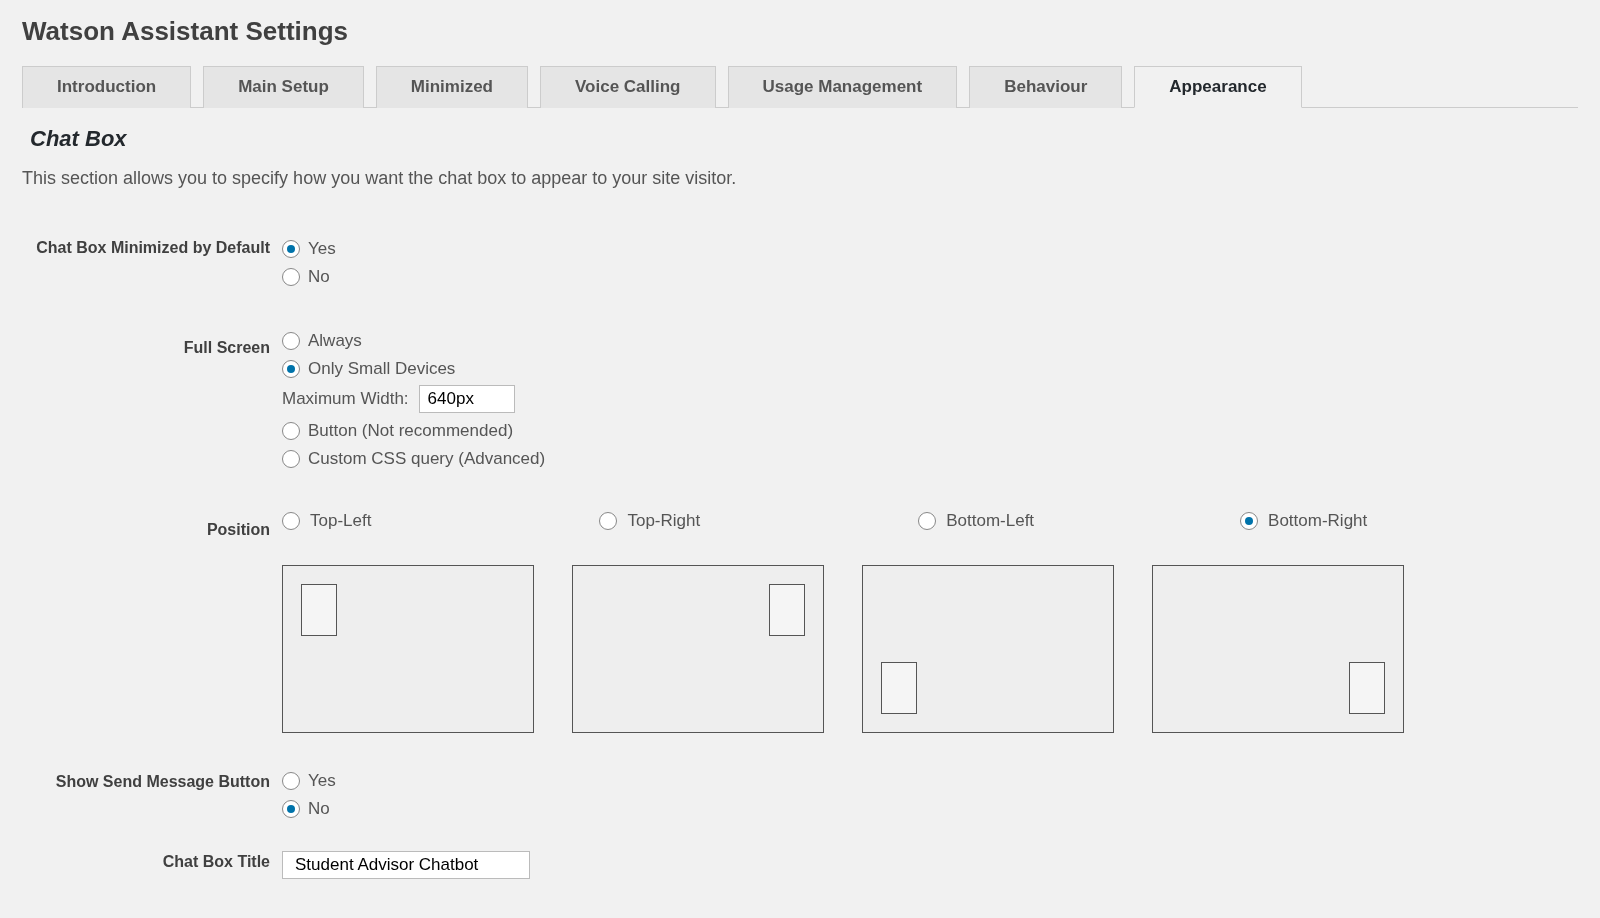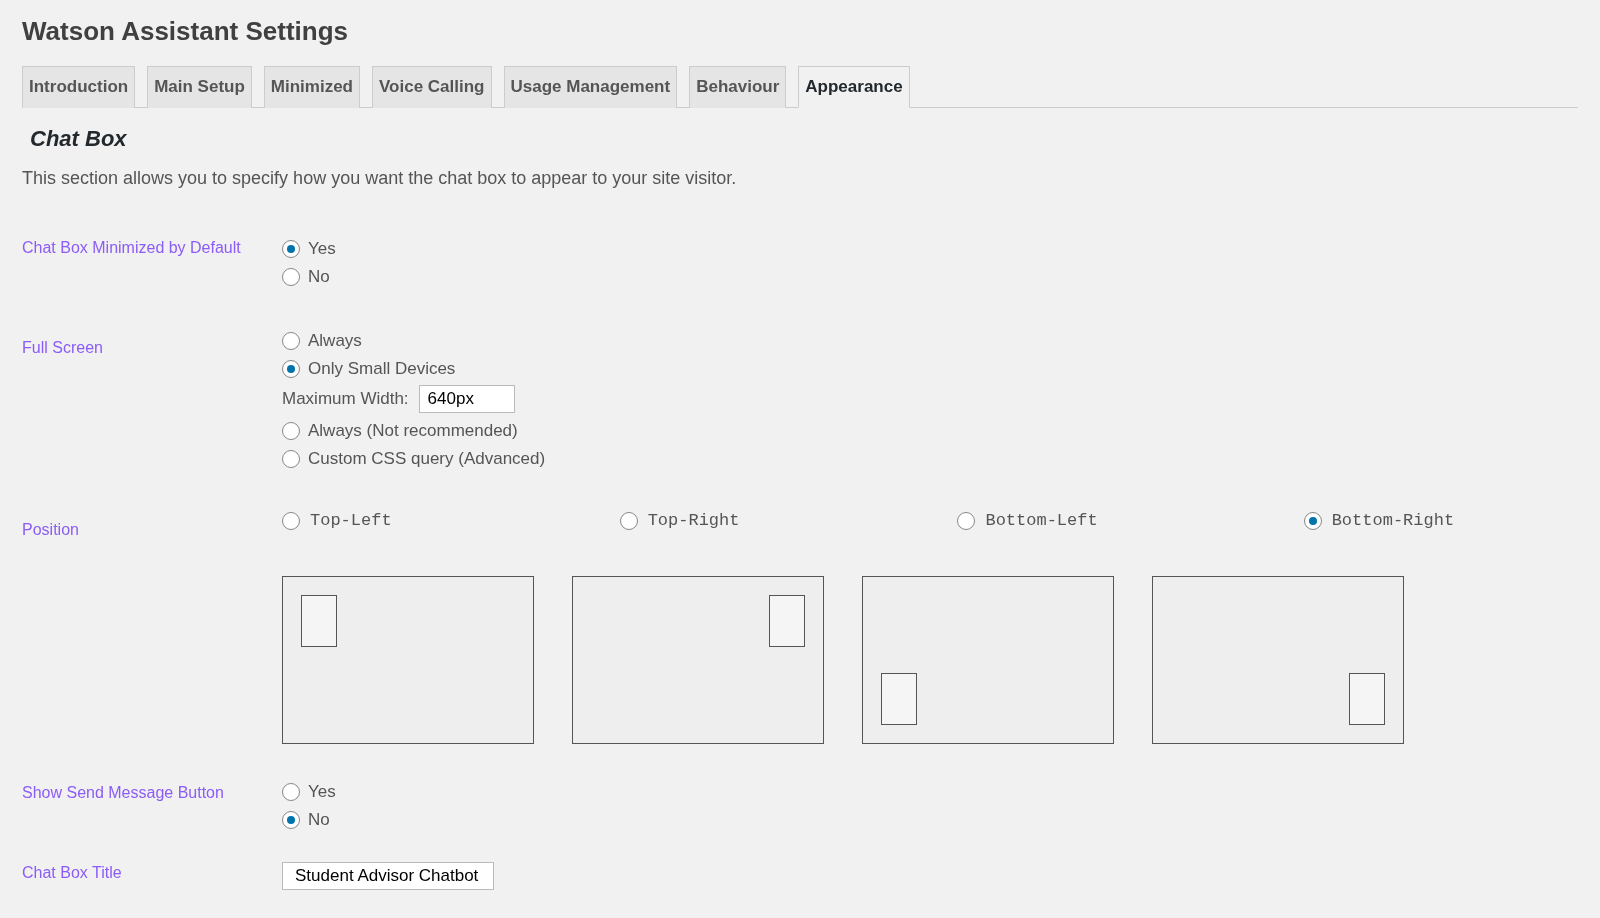--- a/index.html
+++ b/index.html
@@ -16,21 +16,21 @@
       color: #404040;
       margin: 6px 0 18px;
     }
     .tabs {
       display: flex;
       gap: 12px;
       border-bottom: 1px solid #ccc;
       margin-bottom: 18px;
     }
     .tab {
-      padding: 10px 6px;
+      padding: 10px 34px;
       background: #e5e5e5;
       border: 1px solid #ccc;
       border-bottom: none;
       font-size: 17px;
       font-weight: 600;
       cursor: pointer;
       color: #555;
       position: relative;
       top: 1px;
     }
@@ -49,27 +49,27 @@
     p.section-desc {
       font-size: 18px;
       color: #555;
       margin-bottom: 40px;
     }
     table.form-table {
       width: 100%;
       border-collapse: collapse;
     }
     table.form-table th {
-      text-align: left;
+      text-align: right;
       vertical-align: top;
       width: 260px;
       padding: 10px 12px 10px 0;
       font-size: 16px;
-      font-weight: 400;
-      color: #8b5cf6;
+      font-weight: 700;
+      color: #404040;
     }
     table.form-table td {
       vertical-align: top;
       padding: 8px 0 28px;
       font-size: 17px;
       color: #555;
     }
     .radio-row {
       display: flex;
       align-items: center;
@@ -103,21 +103,21 @@
       gap: 10px;
       margin: 2px 0 6px;
     }
     input.text-input {
       font-size: 17px;
       padding: 3px 8px;
       border: 1px solid #bbb;
       background: #fff;
       width: 96px;
     }
-    input.text-input.wide { width: 212px; padding-left: 12px; }
+    input.text-input.wide { width: 248px; padding-left: 12px; }
     .position-grid {
       display: flex;
       gap: 38px;
       margin-top: 24px;
     }
     .pos-col {
       flex: 0 0 auto;
     }
     .pos-diagram {
       width: 252px;
@@ -130,21 +130,21 @@
       width: 36px;
       height: 52px;
       border: 1.5px solid #555;
       background: #f5f5f5;
       position: absolute;
     }
     .tl .pos-inner { top: 18px; left: 18px; }
     .tr .pos-inner { top: 18px; right: 18px; }
     .bl .pos-inner { bottom: 18px; left: 18px; }
     .br .pos-inner { bottom: 18px; right: 18px; }
-    .pos-radio-row { display: flex; align-items: center; gap: 10px; margin-bottom: 22px; font-family: Liberation Mono, monospace; }
+    .pos-radio-row { display: flex; align-items: center; gap: 10px; margin-bottom: 10px; }
   </style>
 </head>
 <body>
 
 <h1 class="page-title">Watson Assistant Settings</h1>
 
 <div class="tabs">
   <div class="tab">Introduction</div>
   <div class="tab">Main Setup</div>
   <div class="tab">Minimized</div>
@@ -184,21 +184,21 @@
       <div class="radio-row">
         <span class="radio checked"></span>
         <span>Only Small Devices</span>
       </div>
       <div class="inline-field">
         <span>Maximum Width:</span>
         <input class="text-input" value="640px" style="">
       </div>
       <div class="radio-row">
         <span class="radio"></span>
-        <span>Always (Not recommended)</span>
+        <span>Button (Not recommended)</span>
       </div>
       <div class="radio-row">
         <span class="radio"></span>
         <span>Custom CSS query (Advanced)</span>
       </div>
     </td>
   </tr>
 
   <tr>
     <th style="padding-top:18px">Position</th>

